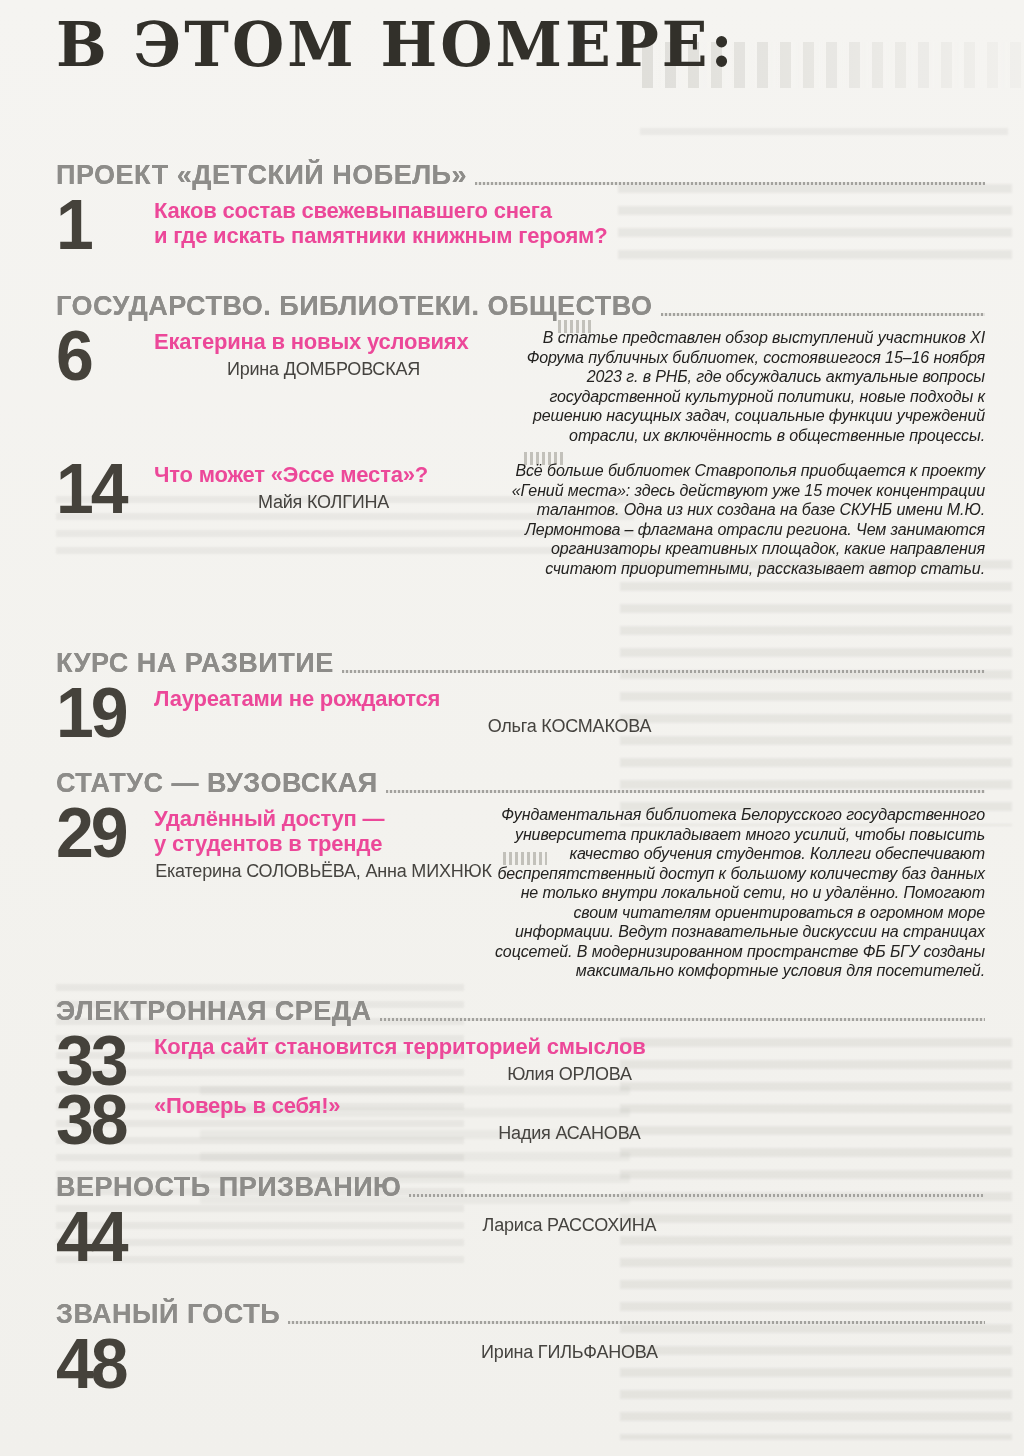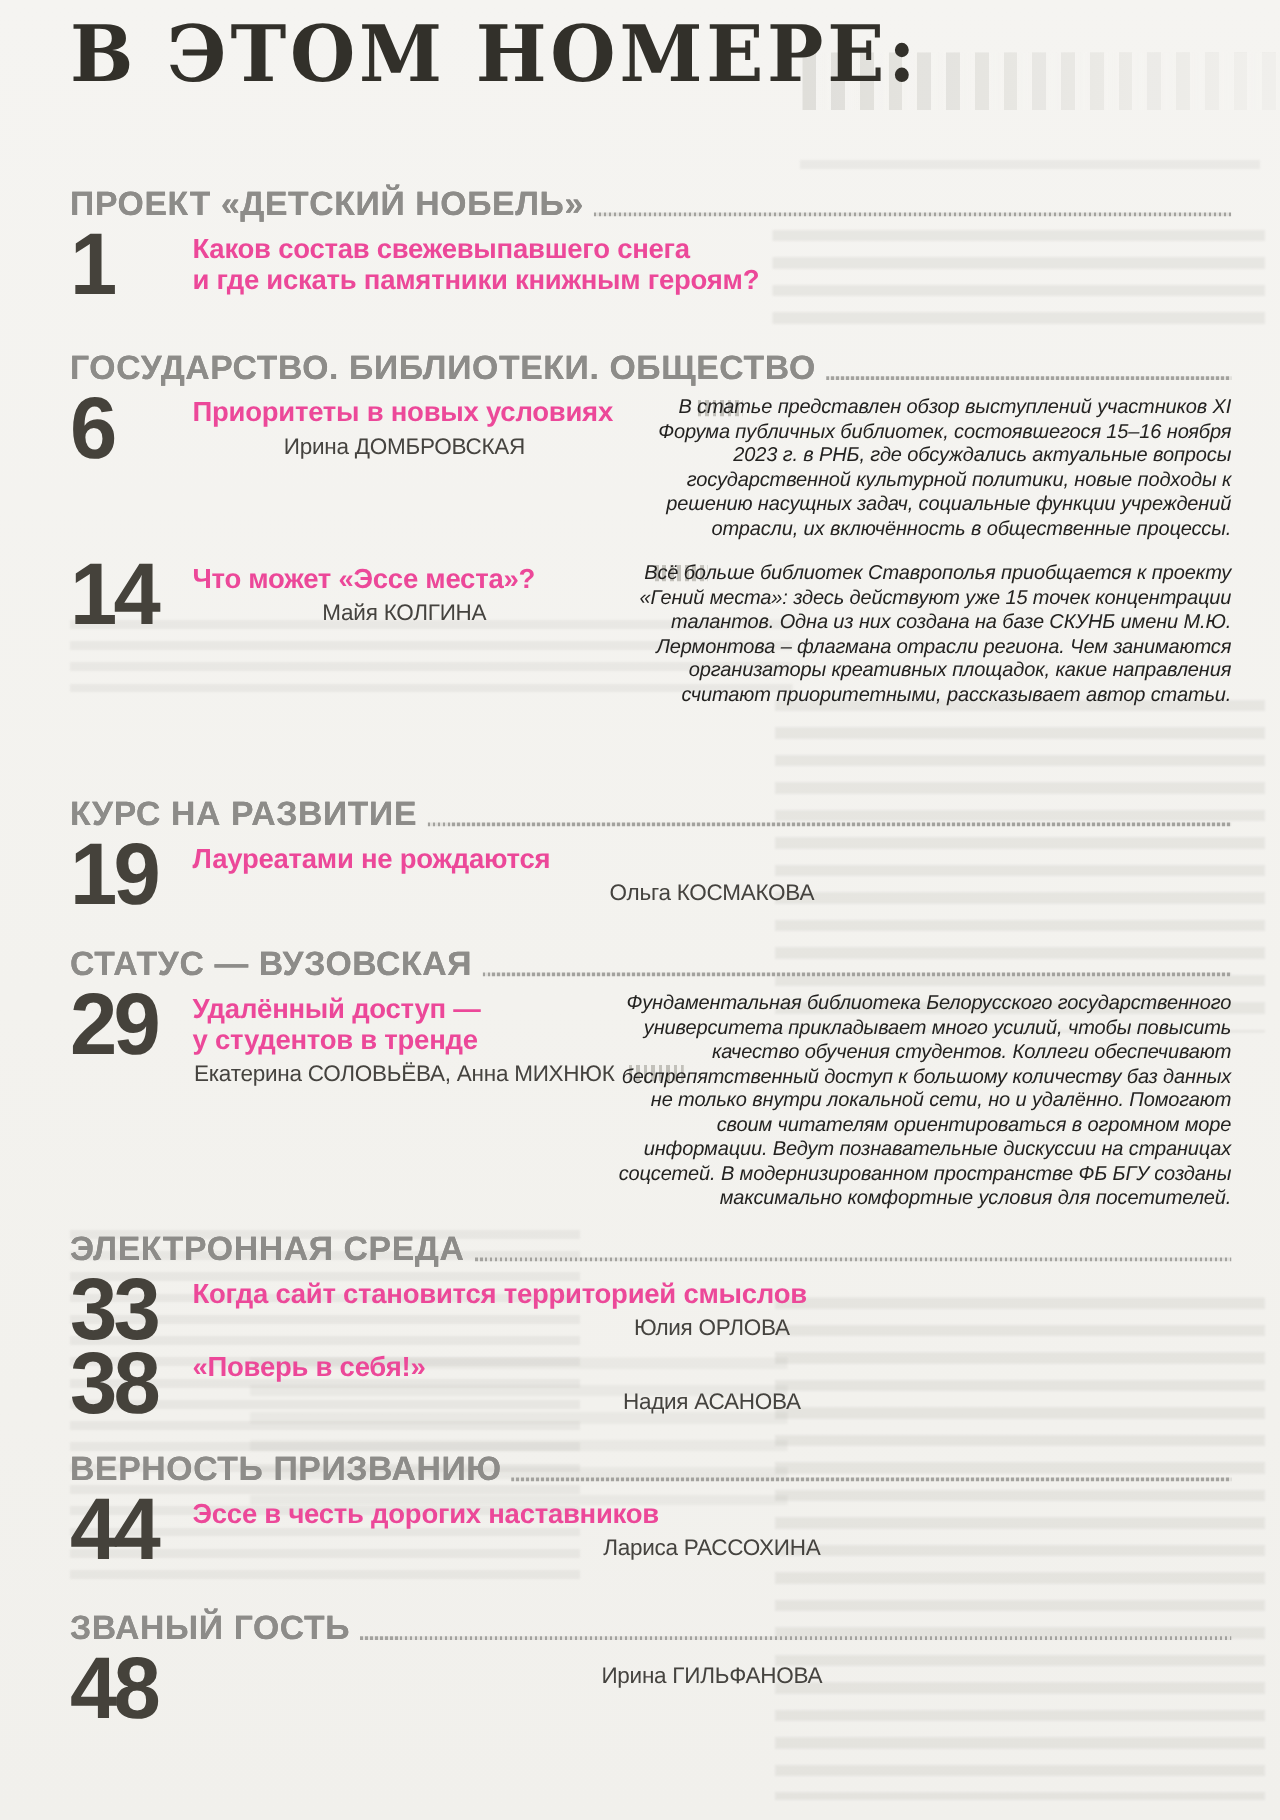--- a/index.html
+++ b/index.html
@@ -28,21 +28,21 @@
   }
   
   .page-title{
     position:absolute;left:56px;top:0px;
     font-family:"DejaVu Serif",serif;font-weight:bold;
     font-size:60px;line-height:84px;letter-spacing:3px;
     color:#32302a;transform:scaleY(1.04);transform-origin:top left;
     white-space:nowrap;
   }
   
-  .content{position:absolute;left:56px;top:148px;width:929px;}
+  .content{position:absolute;left:56px;top:160px;width:929px;}
   .section{margin:0;}
   .sec-head{display:flex;align-items:flex-end;}
   .heading{
     font-weight:bold;font-size:27px;line-height:30px;letter-spacing:.5px;
     color:#8d8c89;white-space:nowrap;
     text-shadow:0 0 .4px #8d8c89;
   }
   .rule{
     flex:1;height:3px;margin:0 0 5px 8px;
     background:repeating-linear-gradient(90deg,#a3a29e 0 2px,#e3e2de 2px 4px);
@@ -110,21 +110,21 @@
   </div>
 
   <div class="section" id="sec-2">
     <div class="sec-head">
       <span class="heading">ГОСУДАРСТВО. БИБЛИОТЕКИ. ОБЩЕСТВО</span>
       <span class="rule"></span>
     </div>
     <div class="item">
       <div class="num">6</div>
       <div class="main">
-        <div class="title">Приоритеты в новых условиях</div>
+        <div class="title">Екатерина в новых условиях</div>
         <div class="author">Ирина ДОМБРОВСКАЯ</div>
       </div>
       <div class="ann ann-6">В статье представлен обзор выступлений участников XI Форума публичных библиотек, состоявшегося 15–16 ноября 2023 г. в РНБ, где обсуждались актуальные вопросы государственной культурной политики, новые подходы к решению насущных задач, социальные функции учреждений отрасли, их включённость в общественные процессы.</div>
     </div>
     <div class="item" style="margin-top:16px;">
       <div class="num">14</div>
       <div class="main">
         <div class="title">Что может «Эссе места»?</div>
         <div class="author">Майя КОЛГИНА</div>
       </div>
@@ -184,21 +184,20 @@
   </div>
 
   <div class="section" id="sec-6">
     <div class="sec-head">
       <span class="heading">ВЕРНОСТЬ ПРИЗВАНИЮ</span>
       <span class="rule"></span>
     </div>
     <div class="item">
       <div class="num">44</div>
       <div class="main">
-        <div class="title">Эссе в честь дорогих наставников</div>
         <div class="author">Лариса РАССОХИНА</div>
       </div>
     </div>
   </div>
 
   <div class="section" id="sec-7">
     <div class="sec-head">
       <span class="heading">ЗВАНЫЙ ГОСТЬ</span>
       <span class="rule"></span>
     </div>

